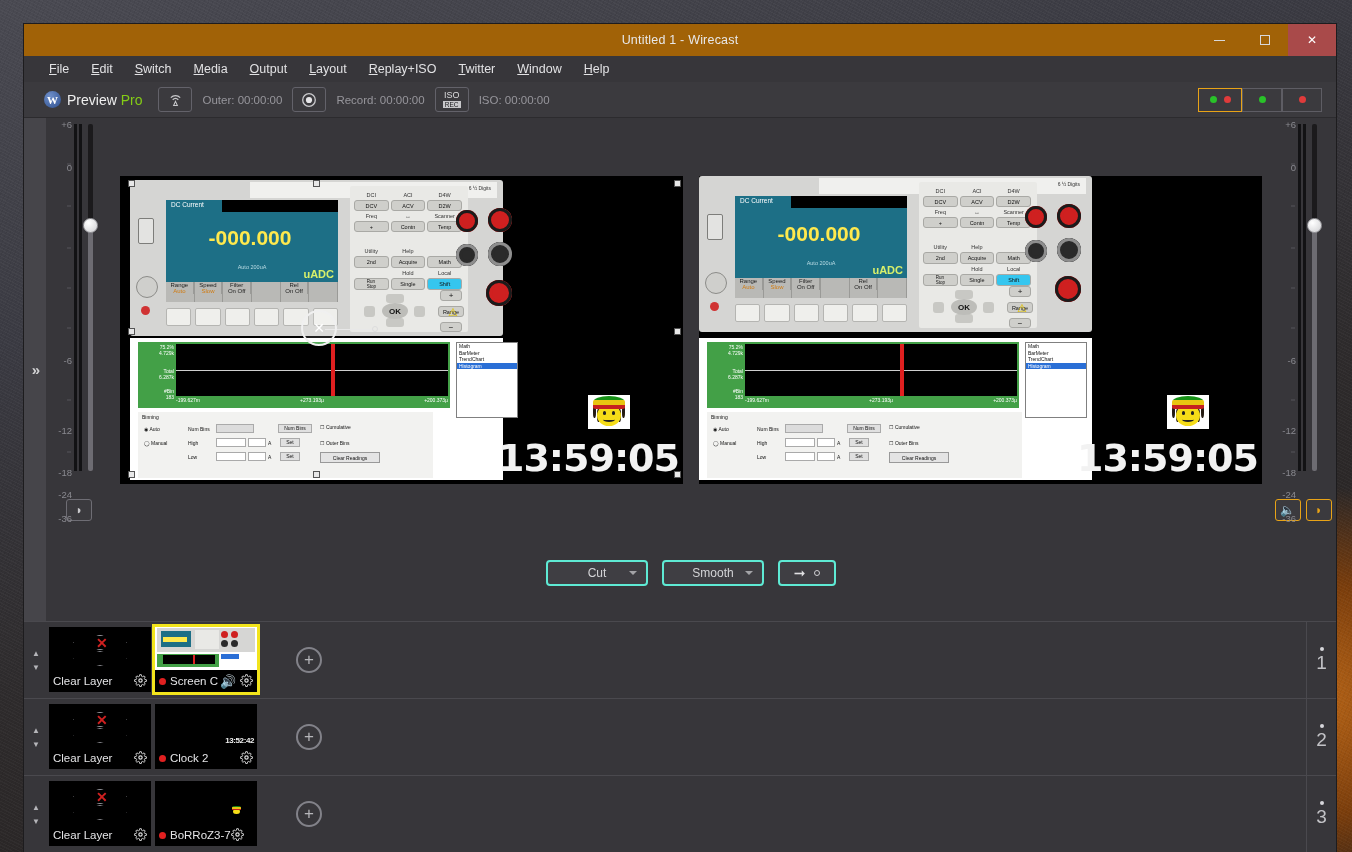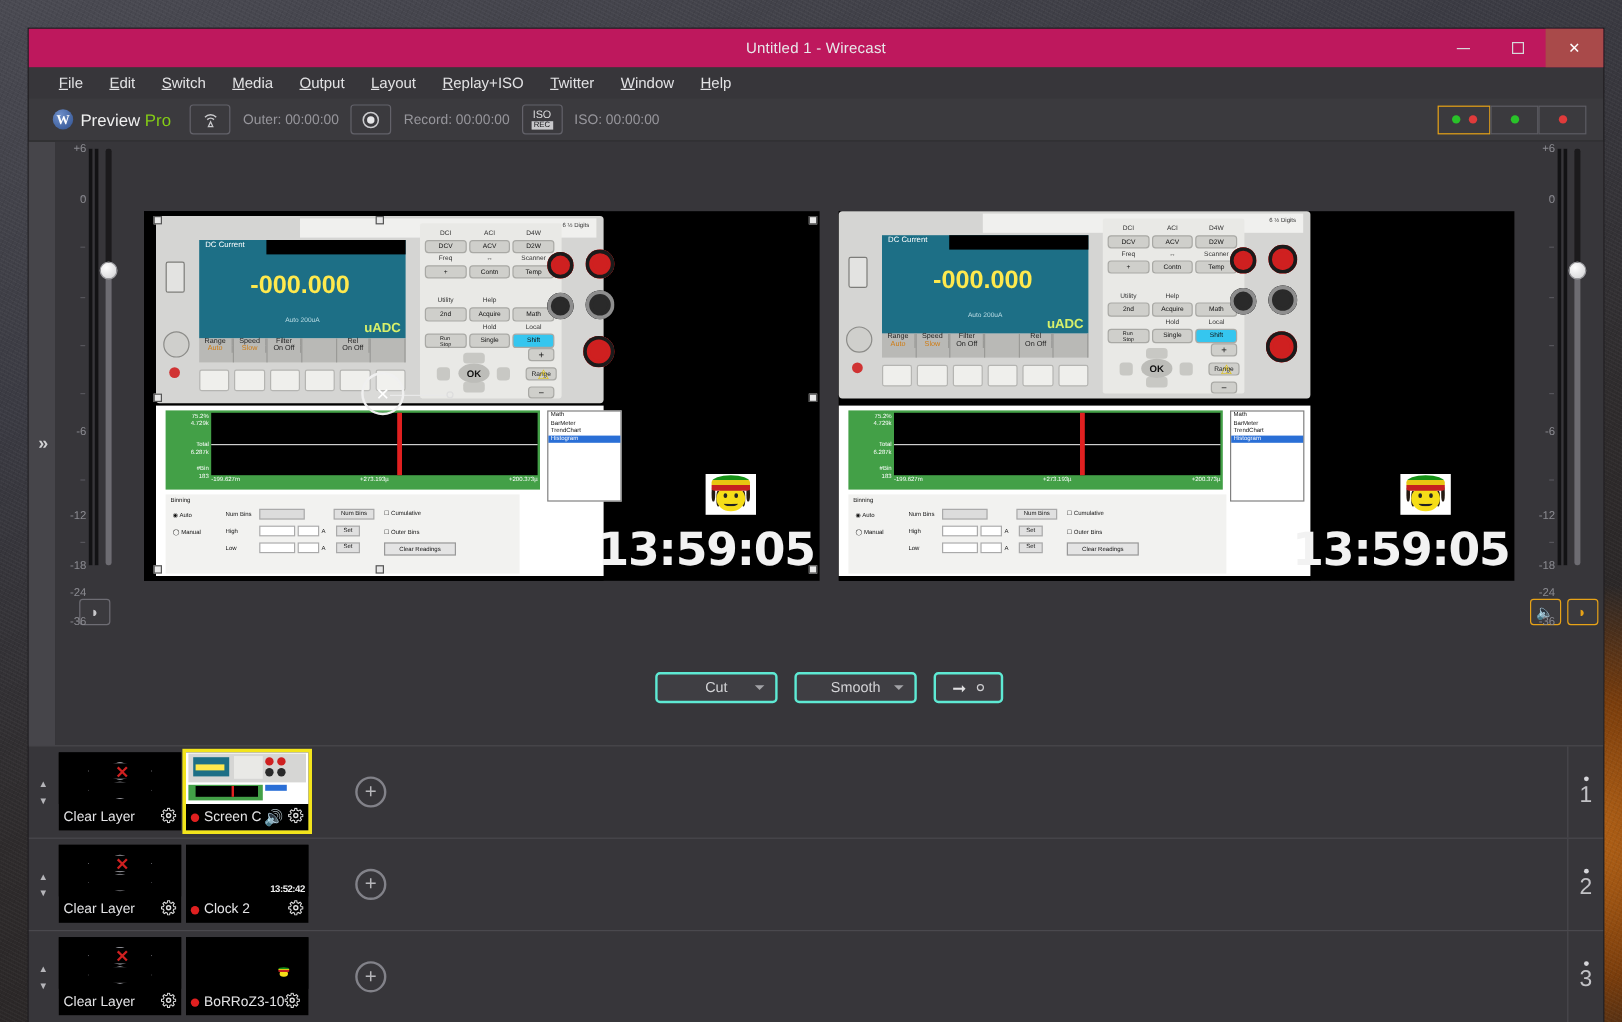--- a/index.html
+++ b/index.html
@@ -28,21 +28,21 @@
   
   #app-window {
     position: absolute; left: 24px; top: 24px;
     width: 1312px; height: 828px;
     background: #37363a;
     display: flex; flex-direction: column;
     box-shadow: 0 0 0 1px #1d1c1e;
   }
   
   .titlebar {
-    height: 32px; background: #be185d; position: relative;
+    height: 32px; background: #a16207; position: relative;
     display: flex; align-items: center; justify-content: center;
     flex: 0 0 32px;
   }
   .titlebar .title {
     color: #e8e8ea; font-size: 12.5px; letter-spacing: .2px;
   }
   .winbtns { position: absolute; right: 0; top: 0; height: 32px; display: flex; }
   .winbtn {
     width: 46px; height: 32px; display: flex; align-items: center; justify-content: center;
     color: #d8d8da; font-size: 12px;
@@ -913,21 +913,21 @@
         <div class="thumb">
           <div style="position:absolute;right:14px;bottom:9px;width:13px;height:9px;">
             <div class="smiley">
               <div class="face"></div>
               <div class="hat"></div>
             </div>
           </div>
         </div>
         <div class="caption">
           <span class="reddot"></span>
-          <span>BoRRoZ3-10</span>
+          <span>BoRRoZ3-7</span>
           <span class="gear" style="margin-left:-4px;">
             <svg width="13" height="13" viewBox="0 0 16 16">
                 <path d="M8 5.2a2.8 2.8 0 1 0 0 5.6 2.8 2.8 0 0 0 0-5.6zm0 1.5a1.3 1.3 0 1 1 0 2.6 1.3 1.3 0 0 1 0-2.6z" fill="#ddd"></path>
                 <path d="M7 .8h2l.3 2 1.4.6 1.7-1.1 1.4 1.4-1.1 1.7.6 1.4 2 .3v2l-2 .3-.6 1.4 1.1 1.7-1.4 1.4-1.7-1.1-1.4.6-.3 2H7l-.3-2-1.4-.6-1.7 1.1-1.4-1.4 1.1-1.7-.6-1.4-2-.3v-2l2-.3.6-1.4L2.2 3.7l1.4-1.4 1.7 1.1 1.4-.6z" fill="none" stroke="#ddd" stroke-width="1.1"></path>
               </svg>
           </span>
         </div>
       </div>
       <div class="addbtn">+</div>
       <div class="layernum">

